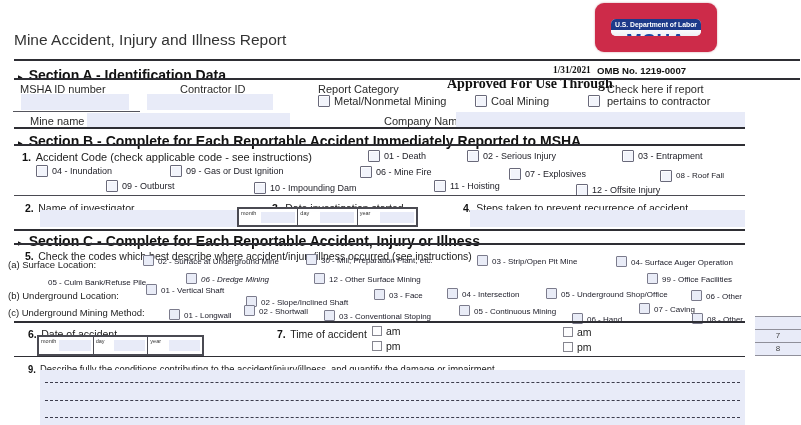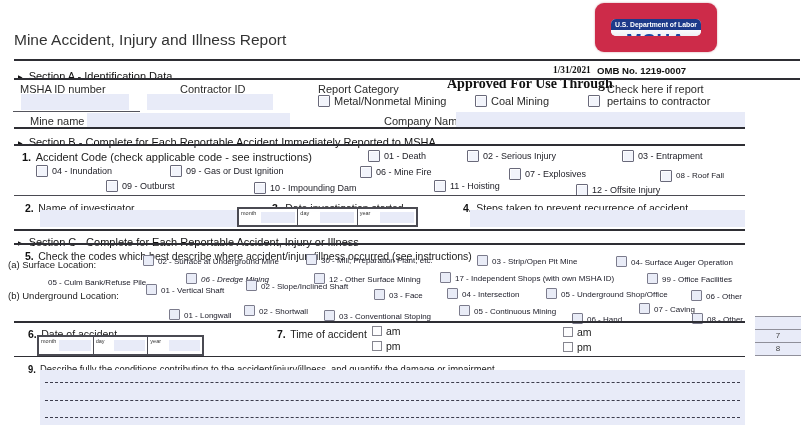--- a/index.html
+++ b/index.html
@@ -2,21 +2,21 @@
 <html><head>
 <meta charset="utf-8">
 <style>
   html,body{margin:0;padding:0;background:#fff;}
   .page{position:relative;width:801px;height:425px;background:#fff;overflow:hidden;
         font-family:"Liberation Sans",sans-serif;color:#222;}
   .abs{position:absolute;white-space:nowrap;}
   .hline{position:absolute;background:#2e2e34;}
   .input{position:absolute;background:#e8ebf8;}
   .lbl{font-size:11px;color:#2a2a2a;}
-  .sechead{font-size:11px;font-weight:normal;color:#111;}
+  .sechead{font-size:14px;font-weight:bold;color:#111;}
   .arr{font-size:6px;color:#111;margin-right:6px;vertical-align:1px;}
   .item{display:flex;align-items:flex-start;gap:4px;}
   .cb{width:12px;height:12px;border:1.5px solid #69697a;background:#f2f4fb;border-radius:1px;
       flex:none;box-sizing:border-box;box-shadow:inset 1px 1px 0 rgba(255,255,255,.8);}
   .cb-sm{width:11px;height:11px;border:1px solid #7b7b8c;background:#e9ecf7;border-radius:1px;
       flex:none;box-sizing:border-box;}
   .cb-am{width:10px;height:10px;border:1px solid #85858f;background:#fdfdfe;flex:none;box-sizing:border-box;}
   .cl{font-size:9px;color:#1c1c24;padding-top:1px;}
   .cl-sm{font-size:8px;color:#20202c;padding-top:1.5px;}
   .qnum{font-weight:bold;font-size:10.5px;color:#111;}
@@ -216,55 +216,52 @@
 
   <div class="abs cl-sm" style="left:48px;top:276px;">05 - Culm Bank/Refuse Pile</div>
   <div class="abs item" style="left:186px;top:273px;font-style:italic;">
     <span class="cb-sm"></span>
     <span class="cl-sm">06 - Dredge Mining</span>
   </div>
   <div class="abs item" style="left:314px;top:273px;">
     <span class="cb-sm"></span>
     <span class="cl-sm">12 - Other Surface Mining</span>
   </div>
-  <div class="abs item" style="left:440px;top:272px;">
-    <span class="cb-sm"></span>
-    <span class="cl-sm">17 - Independent Shops (with own MSHA ID)</span>
-  </div>
   <div class="abs item" style="left:647px;top:273px;">
     <span class="cb-sm"></span>
     <span class="cl-sm">99 - Office Facilities</span>
   </div>
 
   <div class="abs" style="left:8px;top:290px;font-size:9.5px;">(b) Underground Location:</div>
   <div class="abs item" style="left:146px;top:284px;">
     <span class="cb-sm"></span>
     <span class="cl-sm">01 - Vertical Shaft</span>
   </div>
-  <div class="abs item" style="left:246px;top:280px;">
+  <div class="abs item" style="left:246px;top:296px;">
     <span class="cb-sm"></span>
     <span class="cl-sm">02 - Slope/Inclined Shaft</span>
   </div>
   <div class="abs item" style="left:374px;top:289px;">
     <span class="cb-sm"></span>
     <span class="cl-sm">03 - Face</span>
   </div>
   <div class="abs item" style="left:447px;top:288px;">
     <span class="cb-sm"></span>
     <span class="cl-sm">04 - Intersection</span>
   </div>
   <div class="abs item" style="left:546px;top:288px;">
     <span class="cb-sm"></span>
     <span class="cl-sm">05 - Underground Shop/Office</span>
   </div>
   <div class="abs item" style="left:691px;top:290px;">
     <span class="cb-sm"></span>
     <span class="cl-sm">06 - Other</span>
   </div>
 
+  <div class="abs" style="left:8px;top:307px;font-size:9.5px;">(c) Underground Mining Method:</div>
   <div class="abs item" style="left:169px;top:309px;">
     <span class="cb-sm"></span>
     <span class="cl-sm">01 - Longwall</span>
   </div>
   <div class="abs item" style="left:244px;top:305px;">
     <span class="cb-sm"></span>
     <span class="cl-sm">02 - Shortwall</span>
   </div>
   <div class="abs item" style="left:324px;top:310px;">
     <span class="cb-sm"></span>

